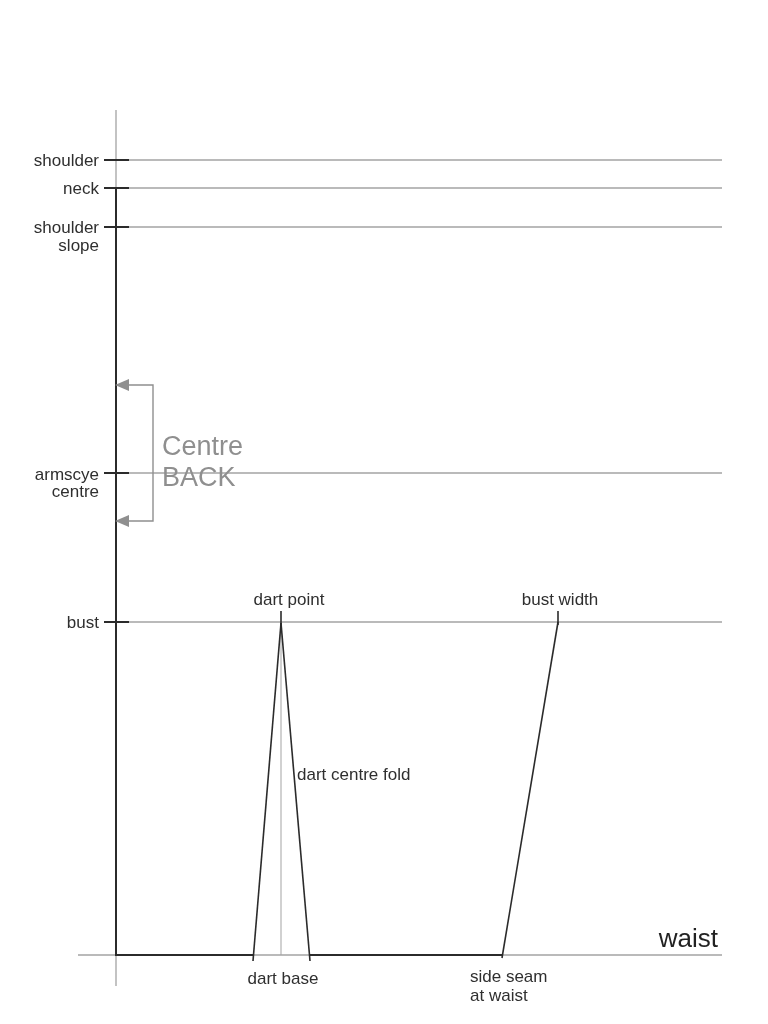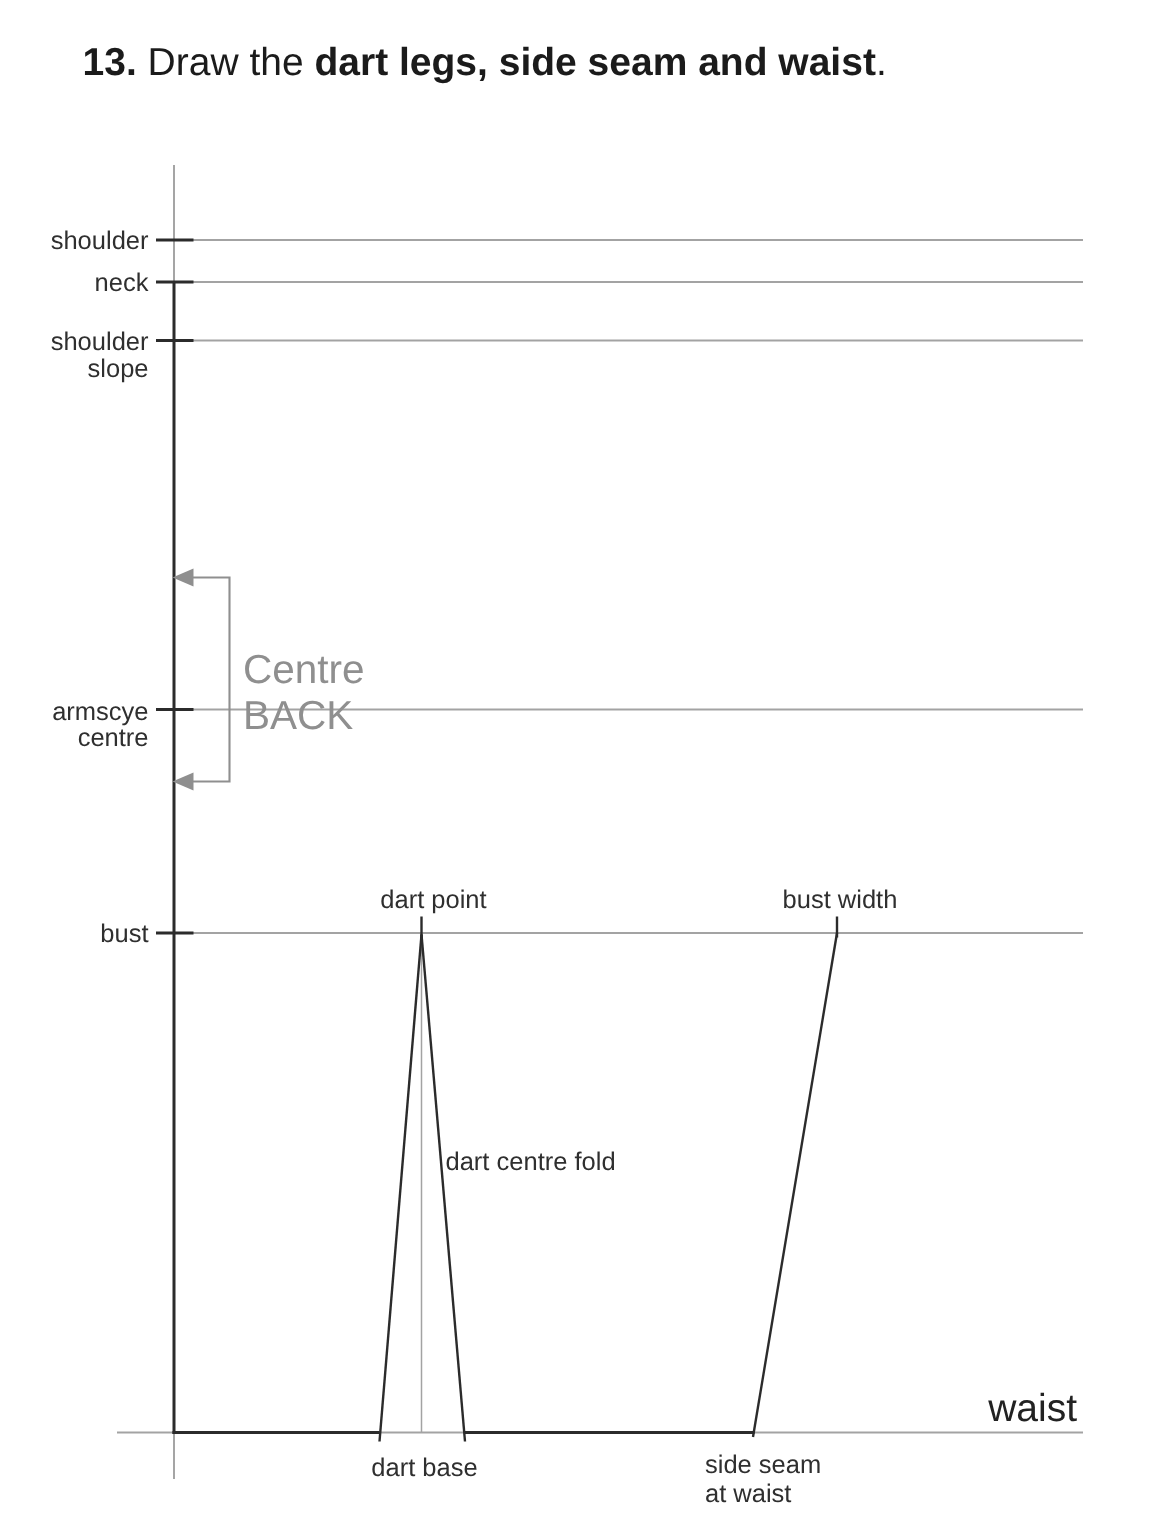--- a/index.html
+++ b/index.html
@@ -37,23 +37,20 @@
   text.cb{fill:var(--annotation-gray);font-size:27px;}
   text.waistbig{font-size:26px;fill:#222;}
   .end{text-anchor:end;}
   .mid{text-anchor:middle;}
 </style>
 </head>
 <body>
 
 <div class="page">
 
-  <div class="title">
-    <span class="b">13.</span><span> Draw the </span><span class="b">dart legs, side seam and waist</span><span>.</span>
-  </div>
 
   <svg class="diagram" width="768" height="1024" viewBox="0 0 768 1024">
 
     <g>
       <line class="guide" x1="116" y1="110" x2="116" y2="188"></line>
       <line class="guide" x1="116" y1="160" x2="722" y2="160"></line>
       <line class="guide" x1="116" y1="188" x2="722" y2="188"></line>
       <line class="guide" x1="116" y1="227" x2="722" y2="227"></line>
       <line class="guide" x1="116" y1="473" x2="722" y2="473"></line>
       <line class="guide" x1="116" y1="622" x2="722" y2="622"></line>

